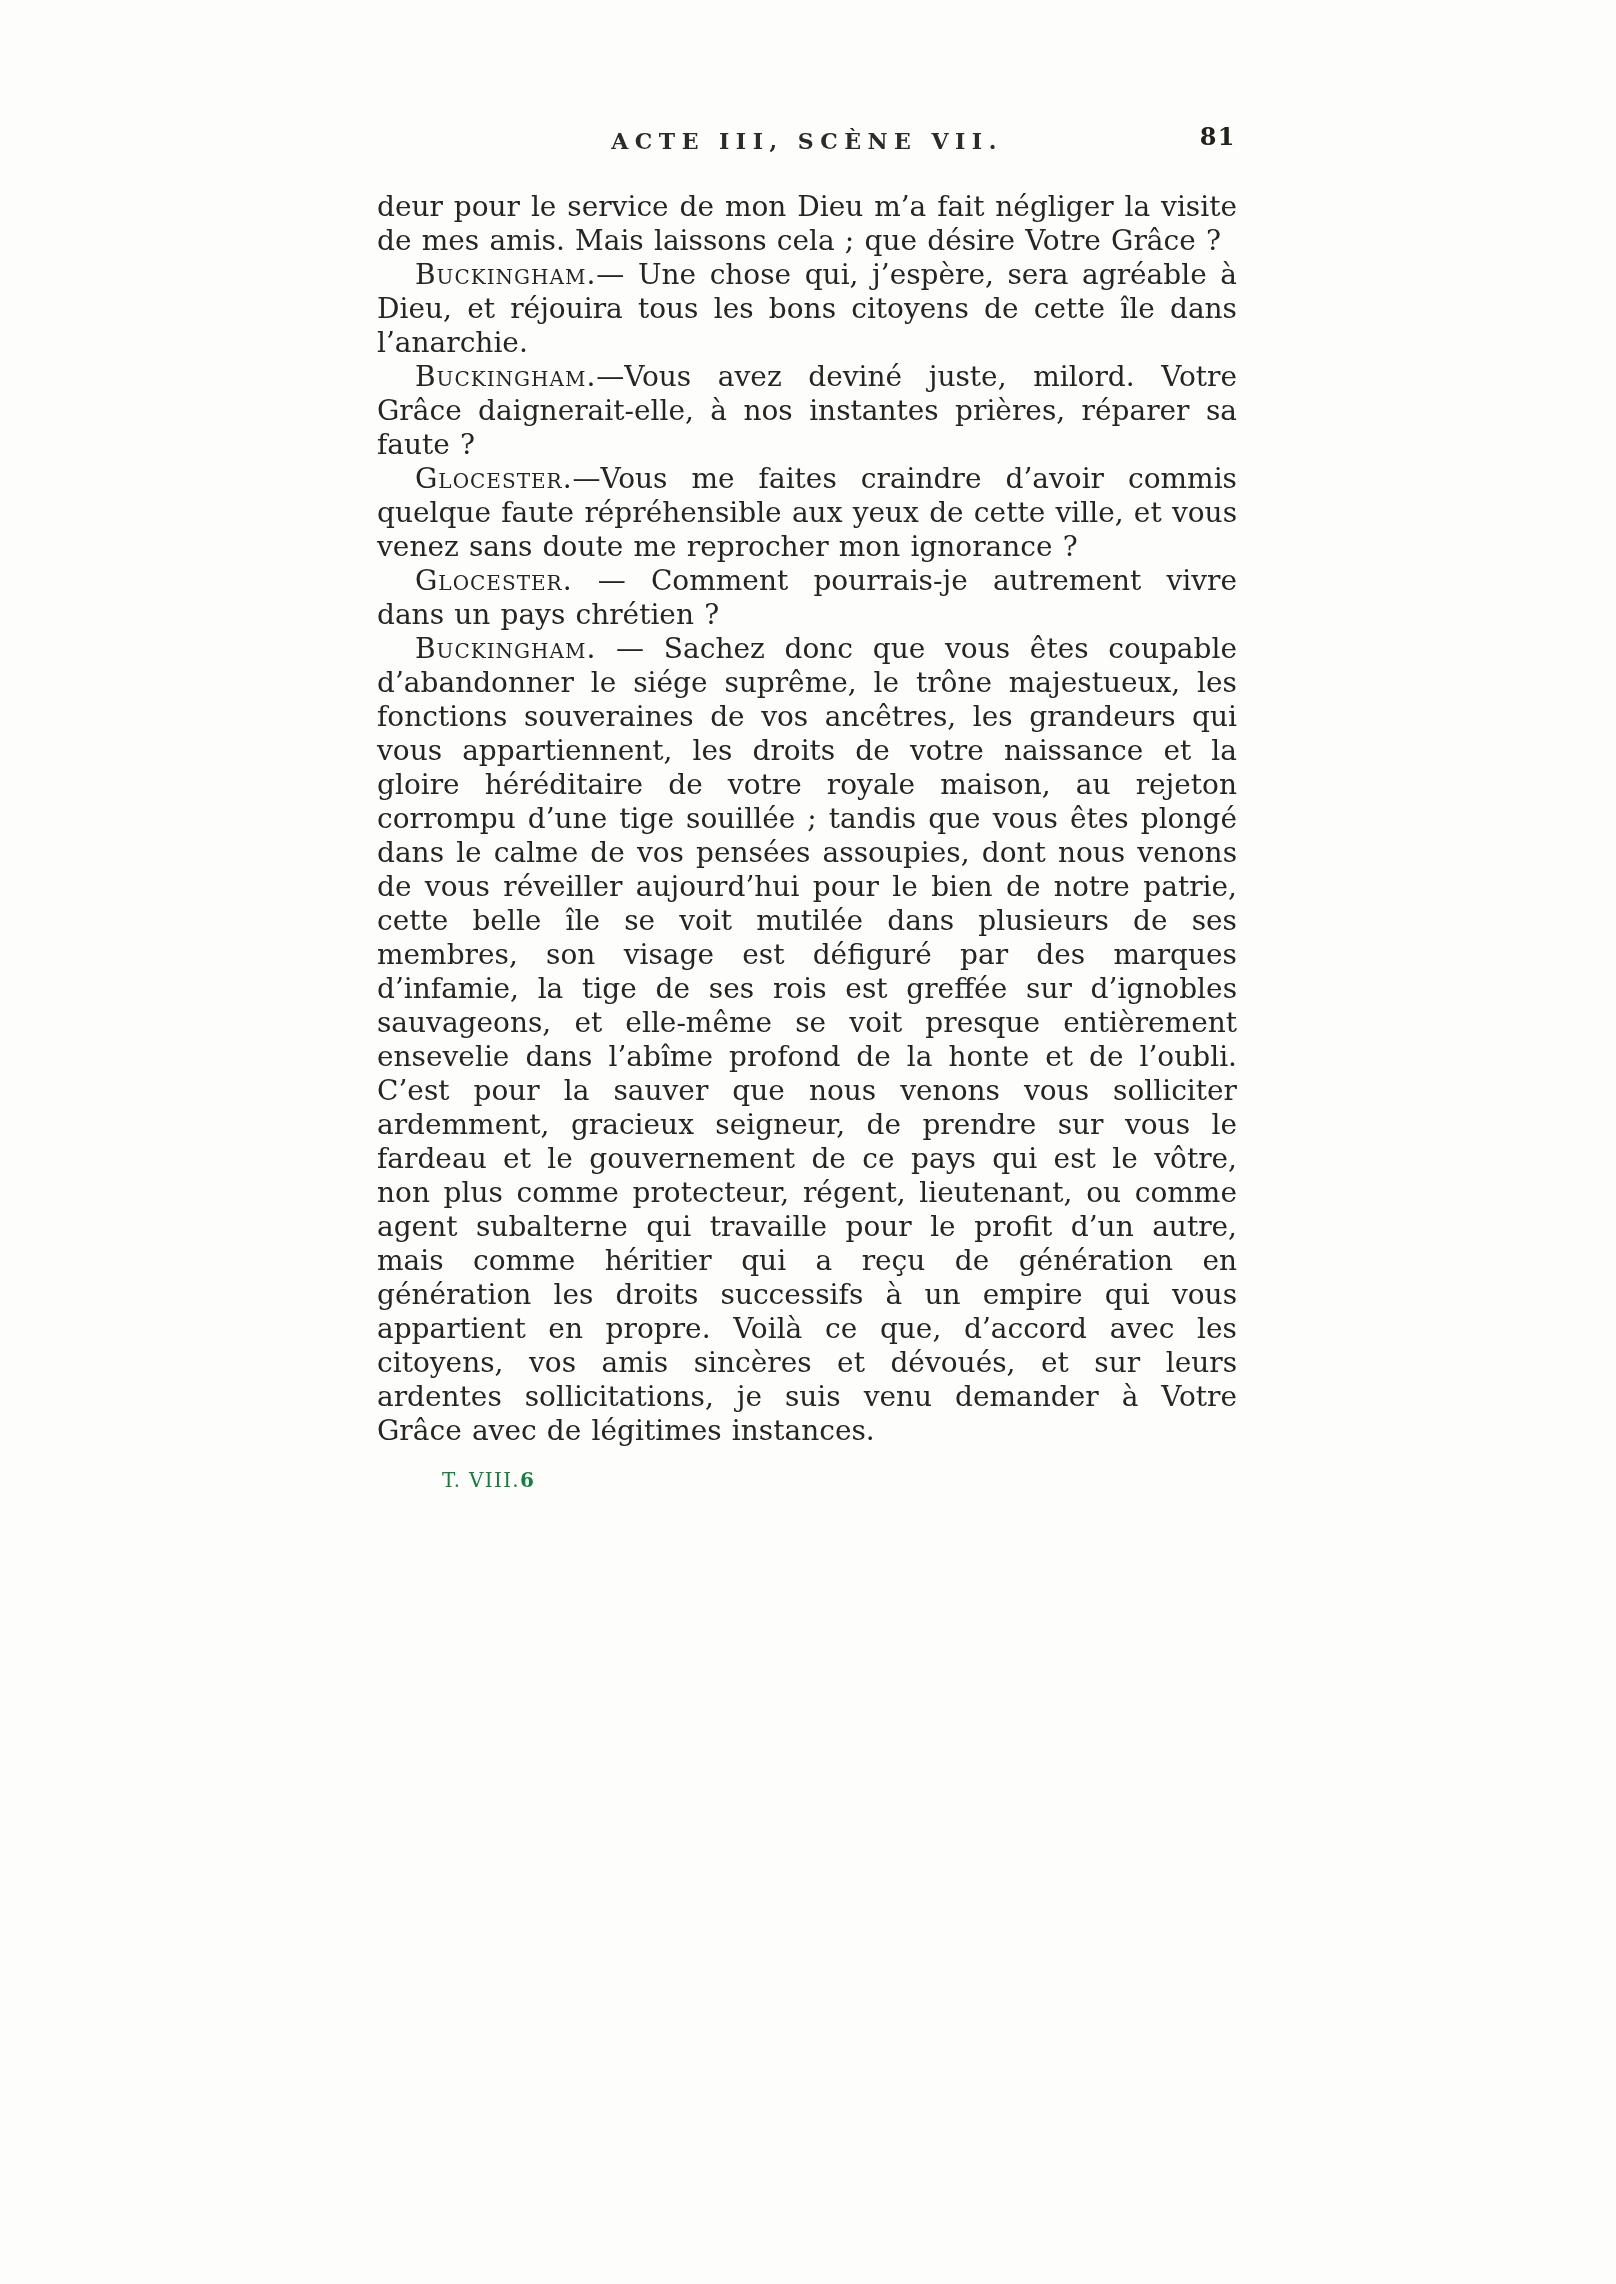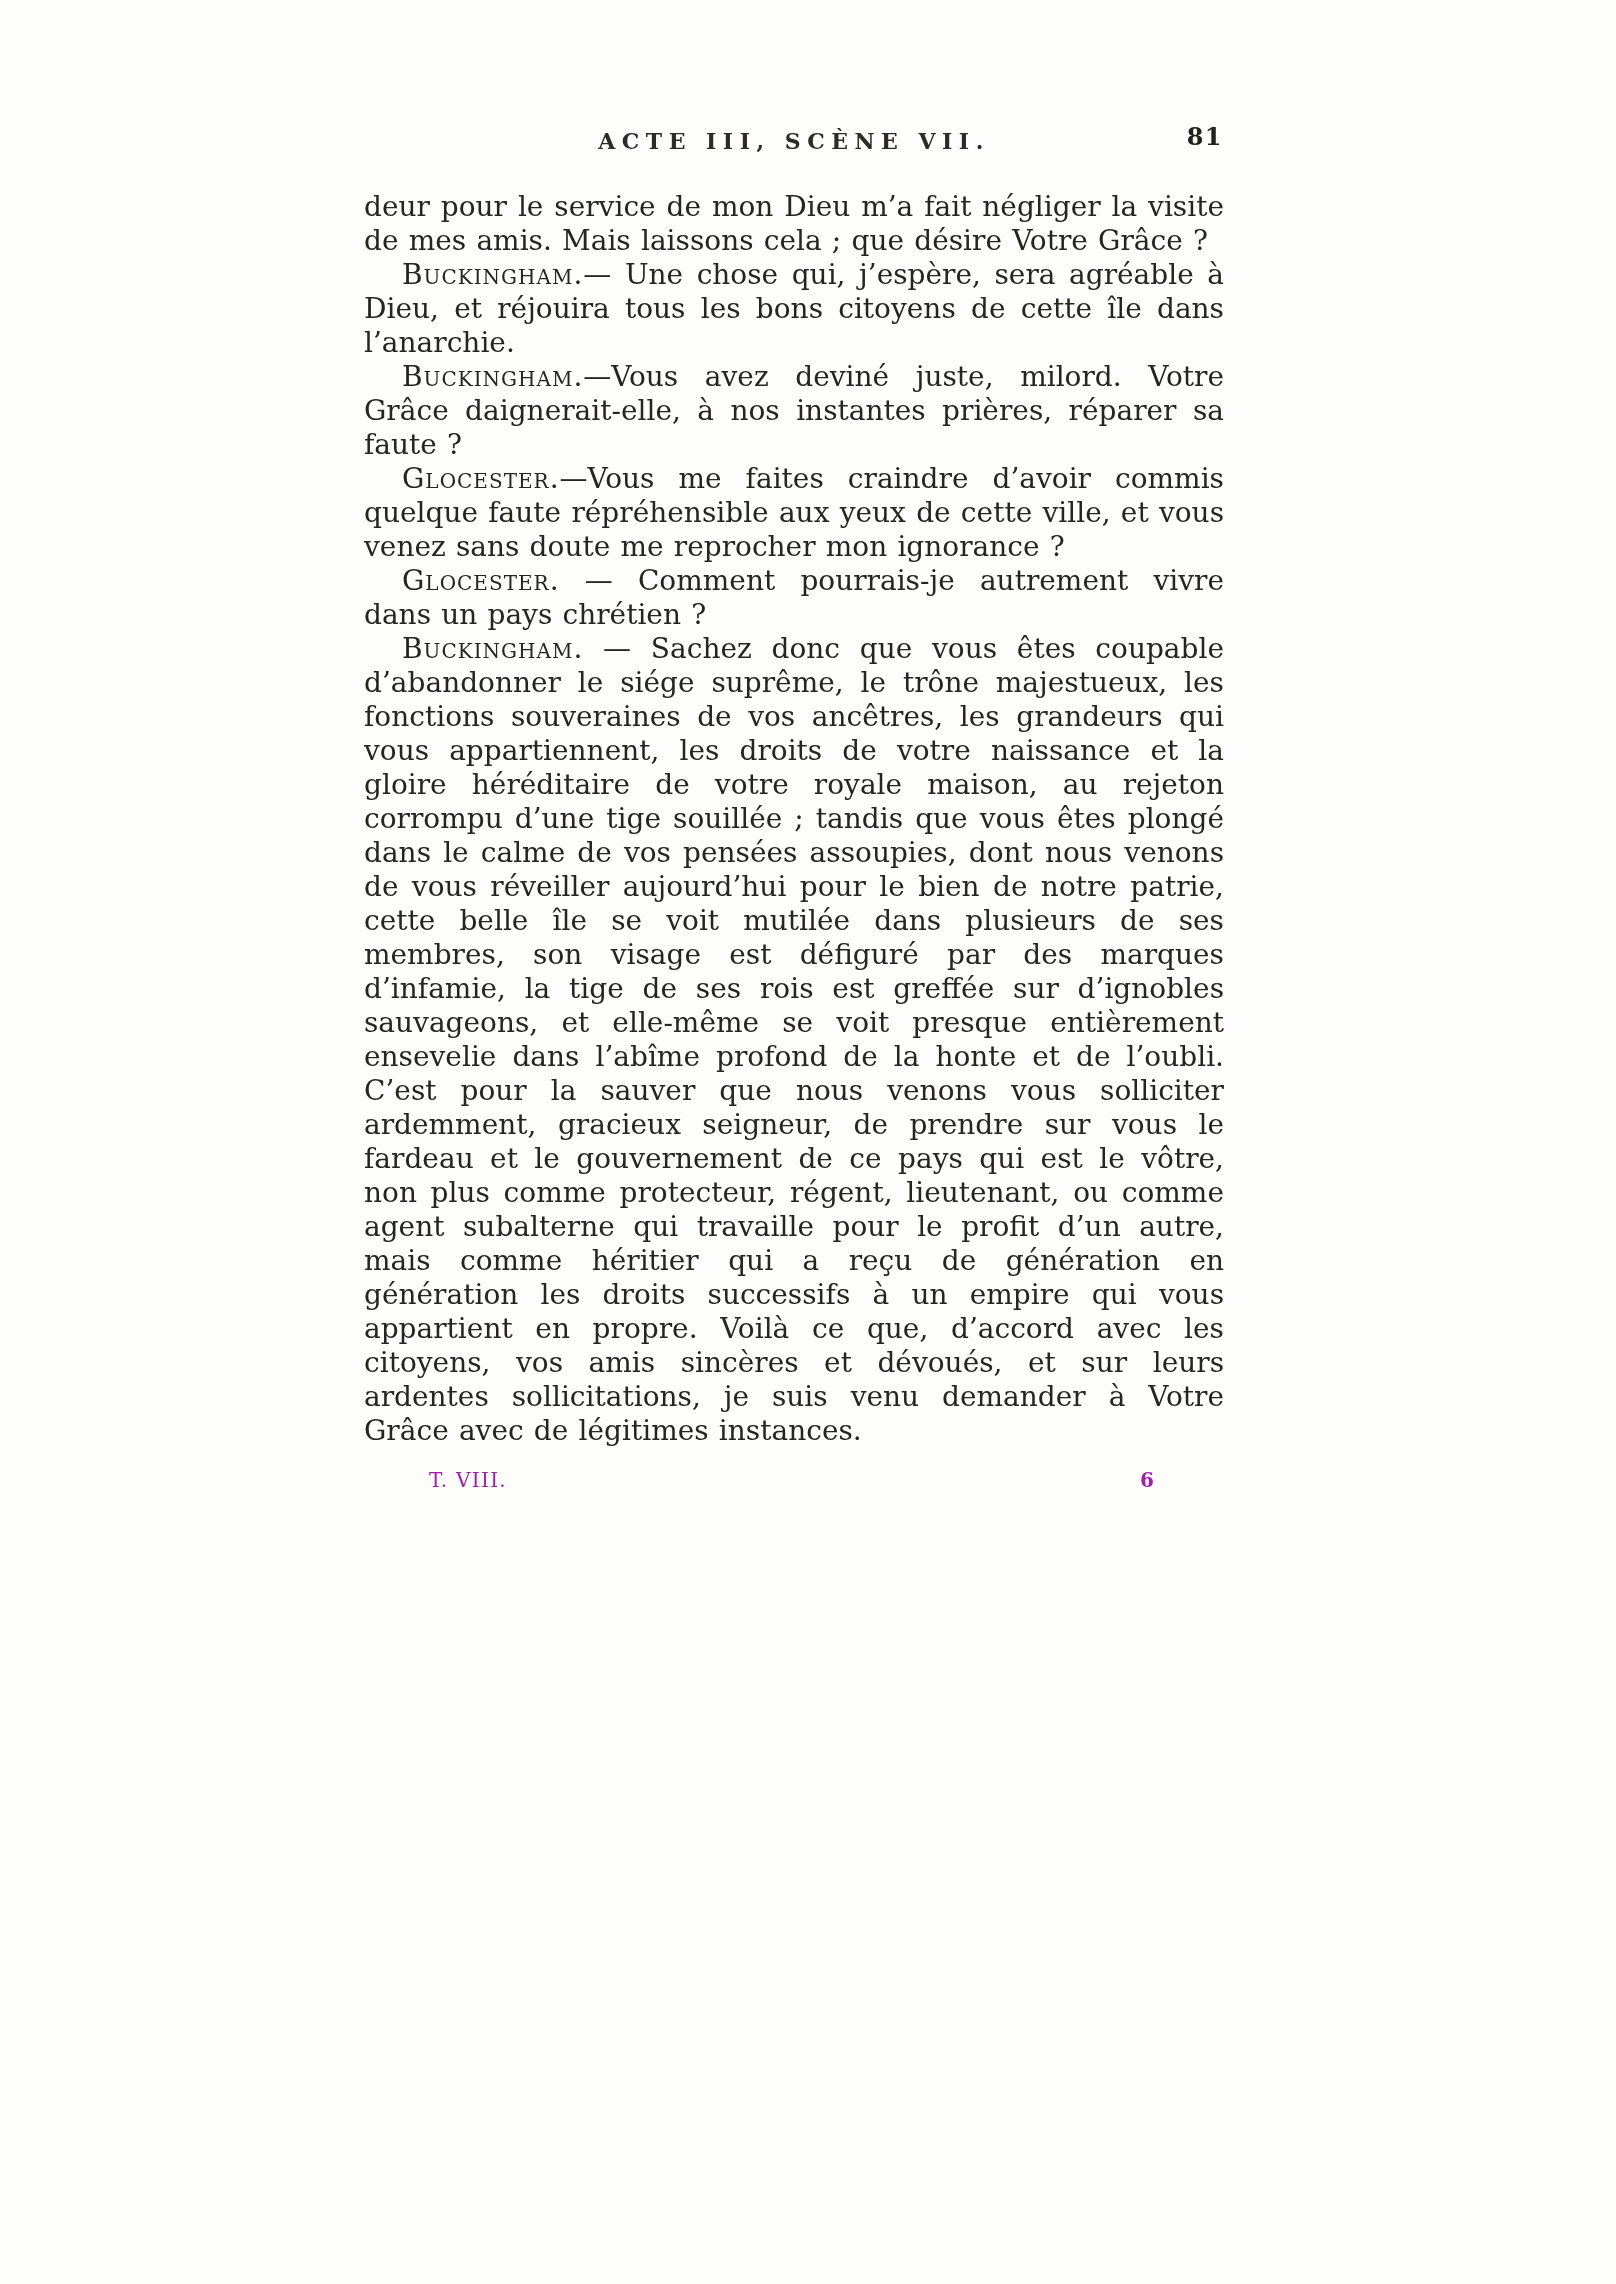--- a/index.html
+++ b/index.html
@@ -10,21 +10,21 @@
     width: 1616px;
     height: 2284px;
     background: #fdfdfc;
     font-family: "DejaVu Serif", "Liberation Serif", serif;
     color: #272520;
     position: relative;
     overflow: hidden;
   }
   .column {
     position: absolute;
-    left: 364px;
+    left: 377px;
     top: 128px;
     width: 860px;
   }
   .page-header {
     position: relative;
     text-align: center;
     height: 39px;
     margin-bottom: 23.4px;
   }
   .header-title {
@@ -53,25 +53,24 @@
   }
   .body-text p.continuation {
     text-indent: 0;
   }
   .speaker {
     font-variant: small-caps;
     letter-spacing: 1px;
   }
   .page-footer {
     display: flex;
-    justify-content: space-between;
     padding: 0 70px 0 65px;
     margin-top: 19.5px;
     font-size: 20px;
-    color: #a21caf;
+    color: #15803d;
   }
   .footer-volume {
     font-variant: small-caps;
     letter-spacing: 1.3px;
   }
   .footer-signature {
     font-weight: bold;
   }
 </style>
 </head>

